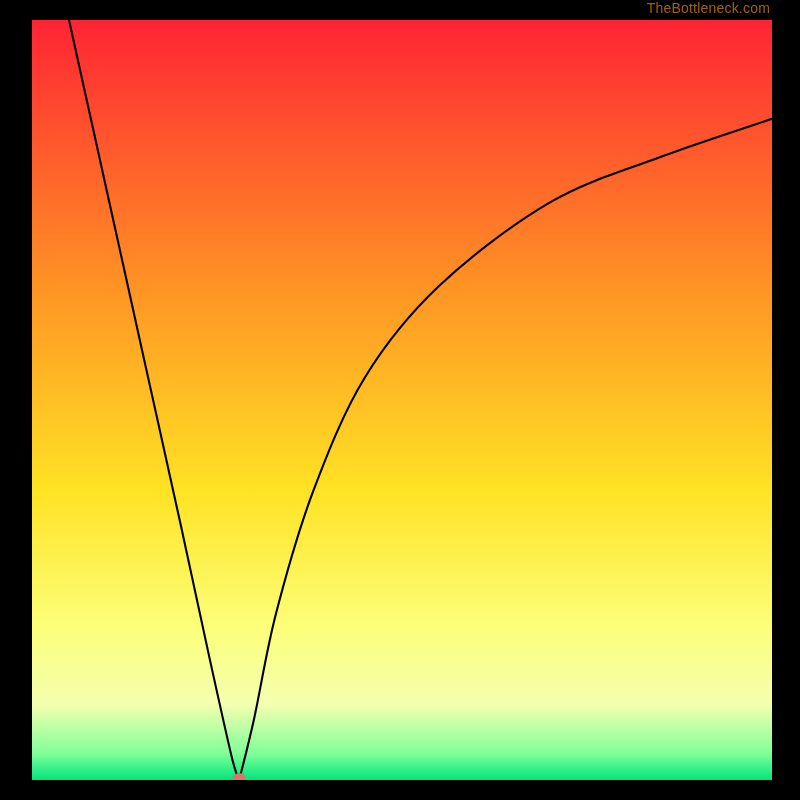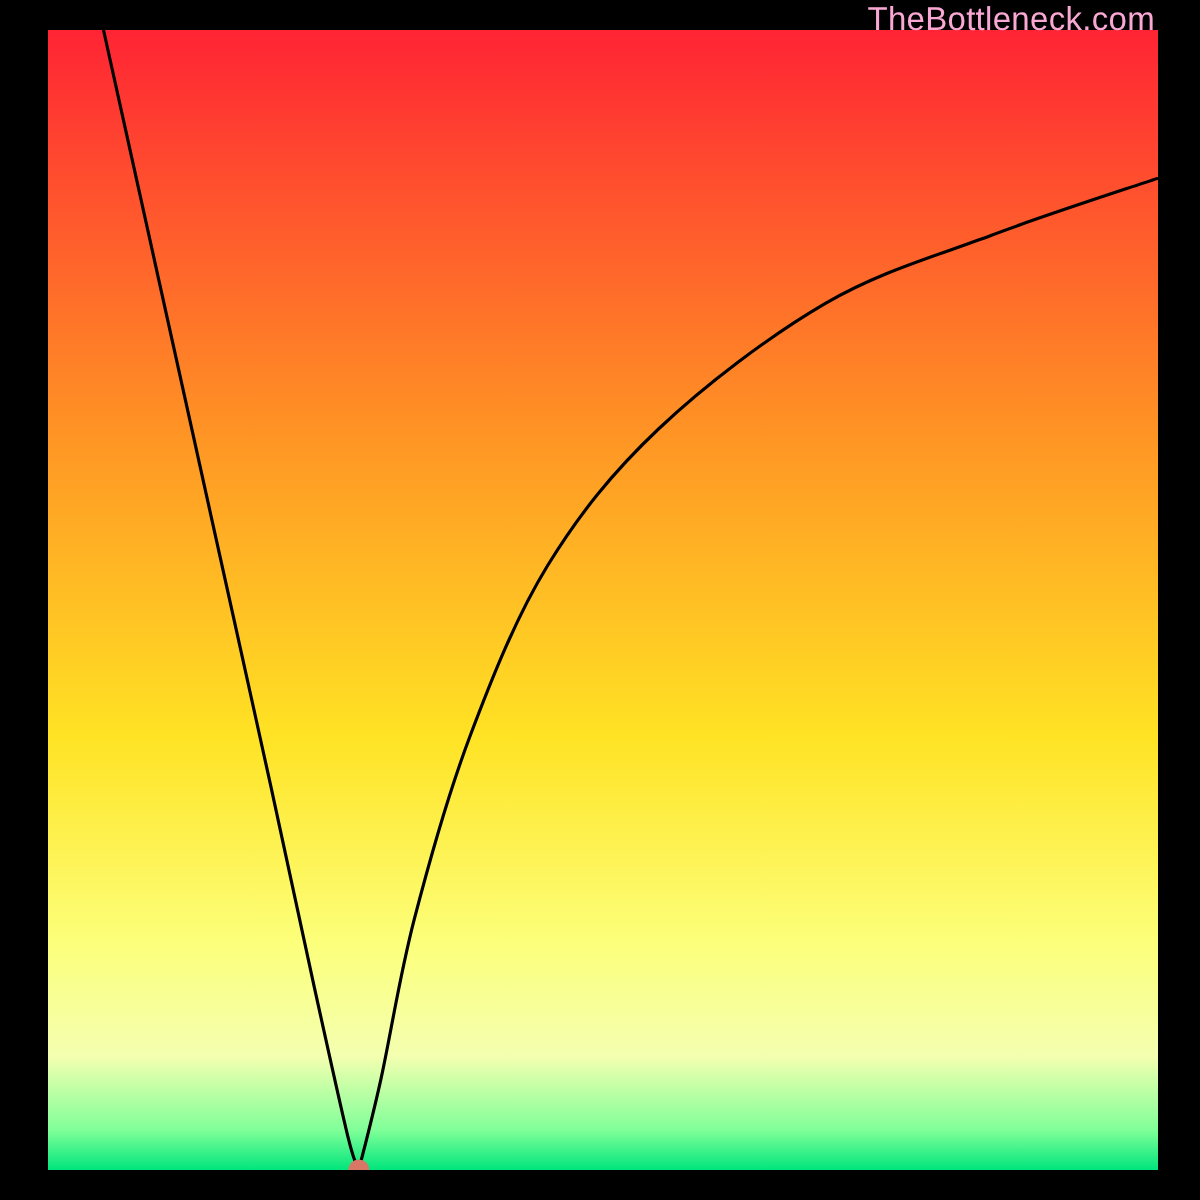--- a/index.html
+++ b/index.html
@@ -16,22 +16,22 @@
     left: 32px;
     top: 20px;
     width: 740px;
     height: 760px;
   }
   .watermark {
     position: absolute;
     top: 0px;
     right: 30px;
     font-family: Arial, Helvetica, sans-serif;
-    font-size: 22px;
-    color: #f9a8d4;
+    font-size: 14px;
+    color: #a16207;
     font-weight: 500;
     letter-spacing: 0.2px;
     z-index: 10;
     text-align: right;
   }
 </style>
 </head>
 <body>
 
 <div class="watermark">TheBottleneck.com</div>

